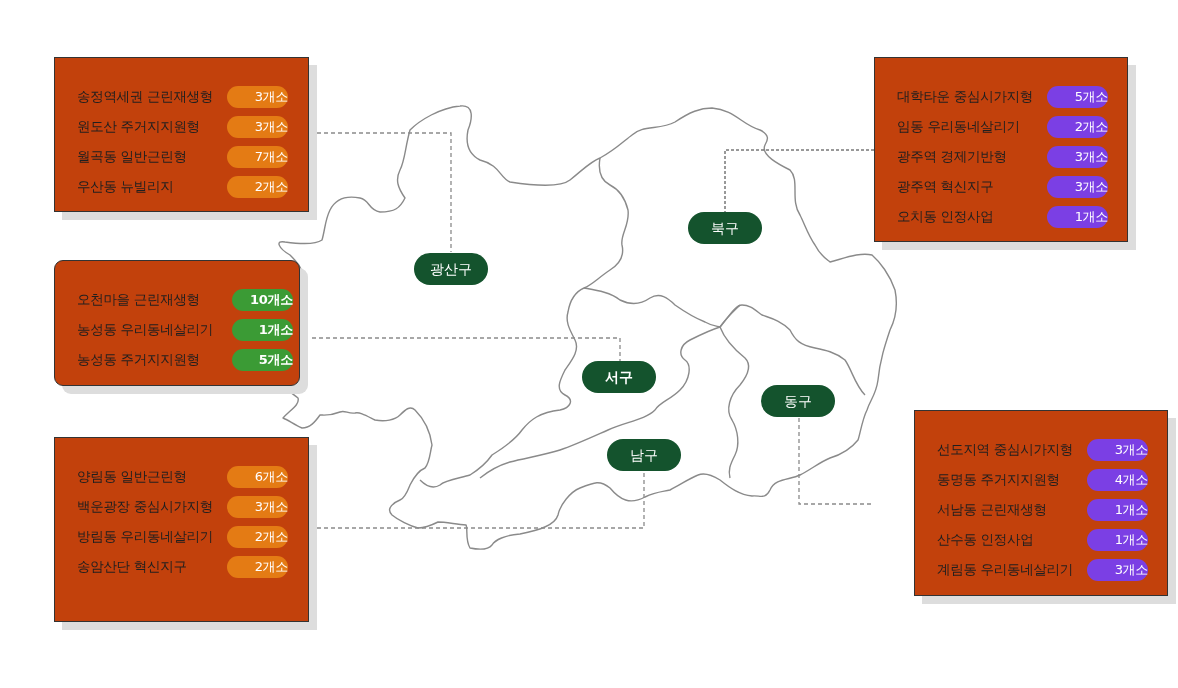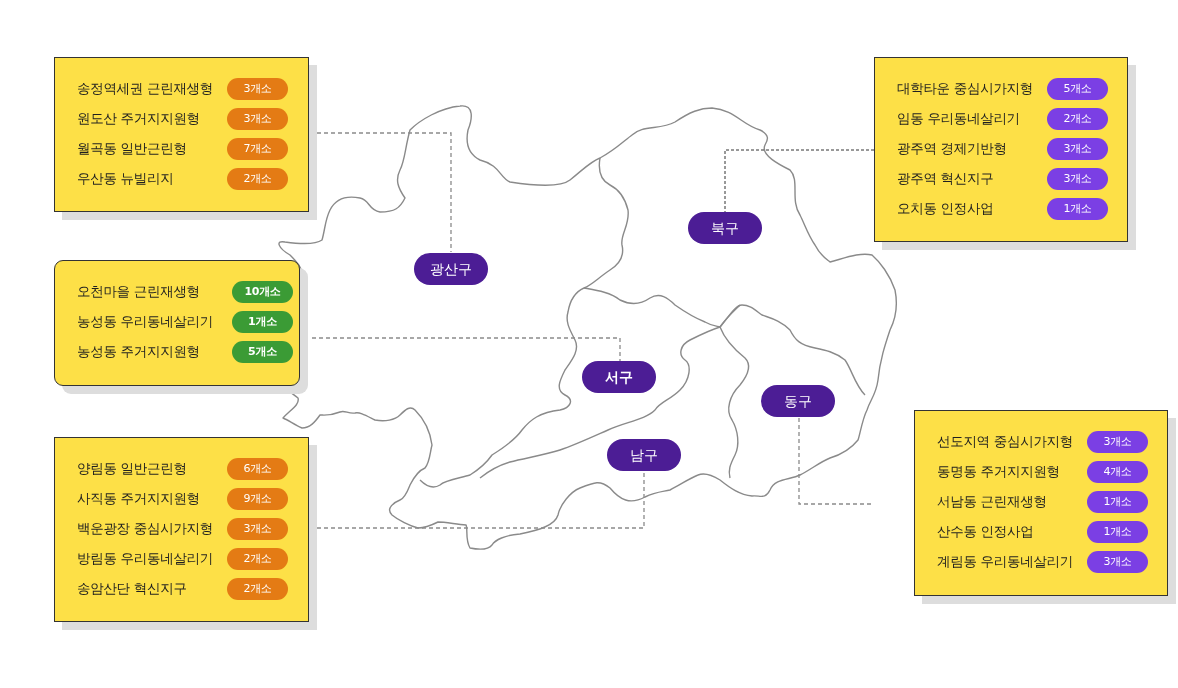--- a/index.html
+++ b/index.html
@@ -1,29 +1,29 @@
 <!DOCTYPE html>
 <html><head>
 <meta charset="utf-8">
 <style>
   html, body { margin: 0; padding: 0; background: #ffffff; }
   body { width: 1178px; height: 688px; position: relative; overflow: hidden;
          font-family: "DejaVu Sans", "Liberation Sans", sans-serif; color: #1f1f1f; }
   #map { position: absolute; left: 0; top: 0; width: 1178px; height: 688px; }
-  .box { position: absolute; background: #fde047; border: 1px solid #333333;
-         box-shadow: 8px 8px 0 #dddddd; box-sizing: border-box; padding: 16px 0 0 22px; }
+  .box { position: absolute; background: #c2410c; border: 1px solid #333333;
+         box-shadow: 8px 8px 0 #dddddd; box-sizing: border-box; padding: 24px 0 0 22px; }
   .row { display: flex; align-items: center; height: 30px; }
   .row .label { font-size: 13.5px; color: #1f1f1f; white-space: nowrap; width: 150px; letter-spacing: -0.3px; }
   .badge { display: inline-block; height: 22px; line-height: 22px; border-radius: 11px;
-           color: #ffffff; font-size: 11px; text-align: center; width: 61px; letter-spacing: -0.3px; }
+           color: #ffffff; font-size: 13px; text-align: right; width: 61px; letter-spacing: -0.3px; }
   .orange .badge { background: #e47b14; }
   .green .badge { background: #3b9b35; font-weight: bold; }
   .purple .badge { background: #7b3fe4; }
   .district { position: absolute; height: 32px; line-height: 32px; border-radius: 16px;
-              background: #4c1d95; color: #ffffff; font-size: 14px; text-align: center; width: 74px; }
+              background: #14532d; color: #ffffff; font-size: 14px; text-align: center; width: 74px; }
 </style>
 </head>
 <body>
 
 <svg id="map" viewBox="0 0 1178 688" xmlns="http://www.w3.org/2000/svg">
   <g fill="none" stroke="#8a8a8a" stroke-width="1.4" stroke-linejoin="round">
 
     <path d="
       M 410 130 C 420 120, 440 108, 460 106 C 475 104, 472 120, 468 130
       C 465 145, 470 155, 480 160 C 500 165, 500 178, 510 182
@@ -144,24 +144,20 @@
       <span class="badge">5개소</span>
     </div>
 </div>
 
 <div class="box orange" style="left:54px; top:437px; width:255px; height:185px;">
   <div class="row">
       <span class="label">양림동 일반근린형</span>
       <span class="badge">6개소</span>
     </div>
   <div class="row">
-      <span class="label">사직동 주거지지원형</span>
-      <span class="badge">9개소</span>
-    </div>
-  <div class="row">
       <span class="label">백운광장 중심시가지형</span>
       <span class="badge">3개소</span>
     </div>
   <div class="row">
       <span class="label">방림동 우리동네살리기</span>
       <span class="badge">2개소</span>
     </div>
   <div class="row">
       <span class="label">송암산단 혁신지구</span>
       <span class="badge">2개소</span>

